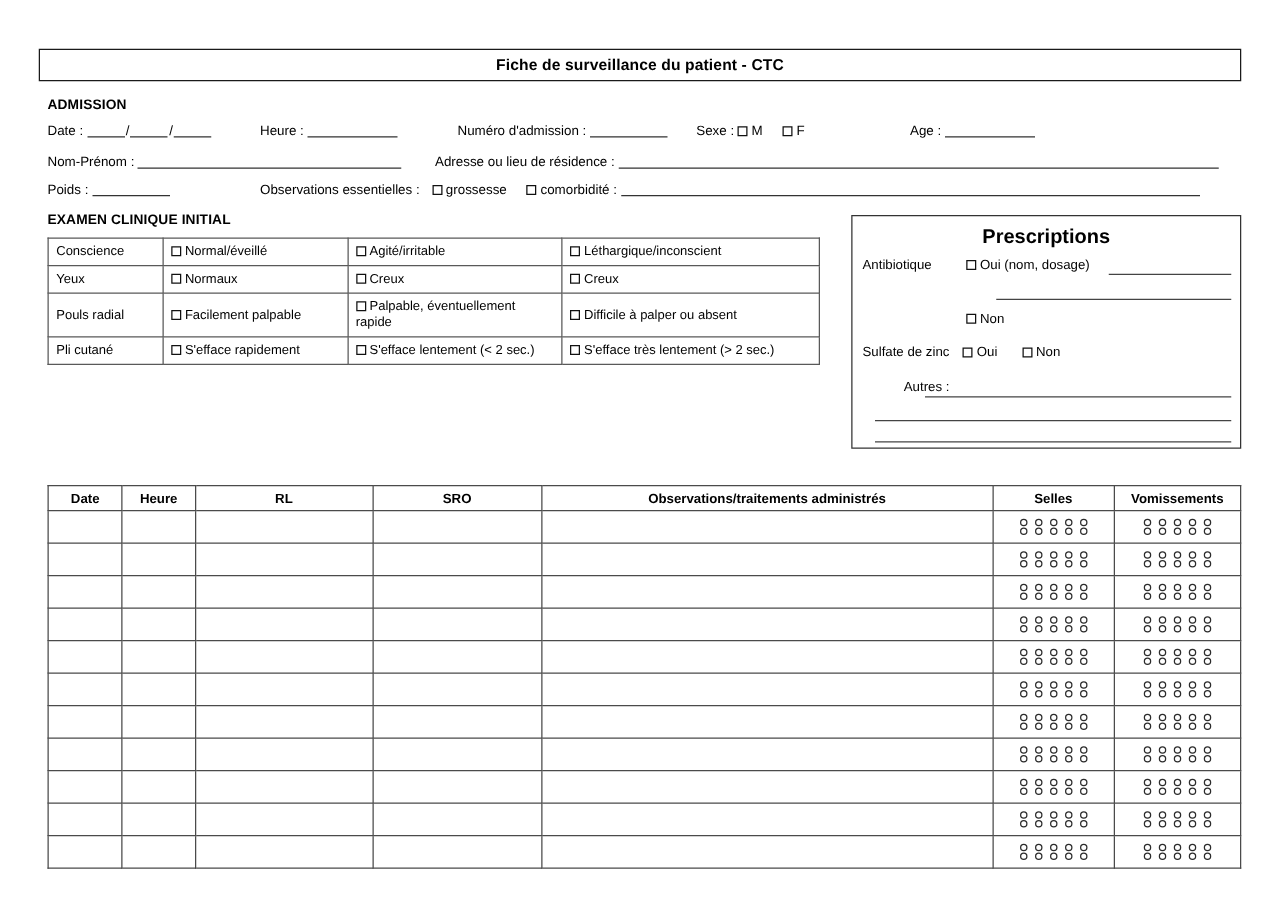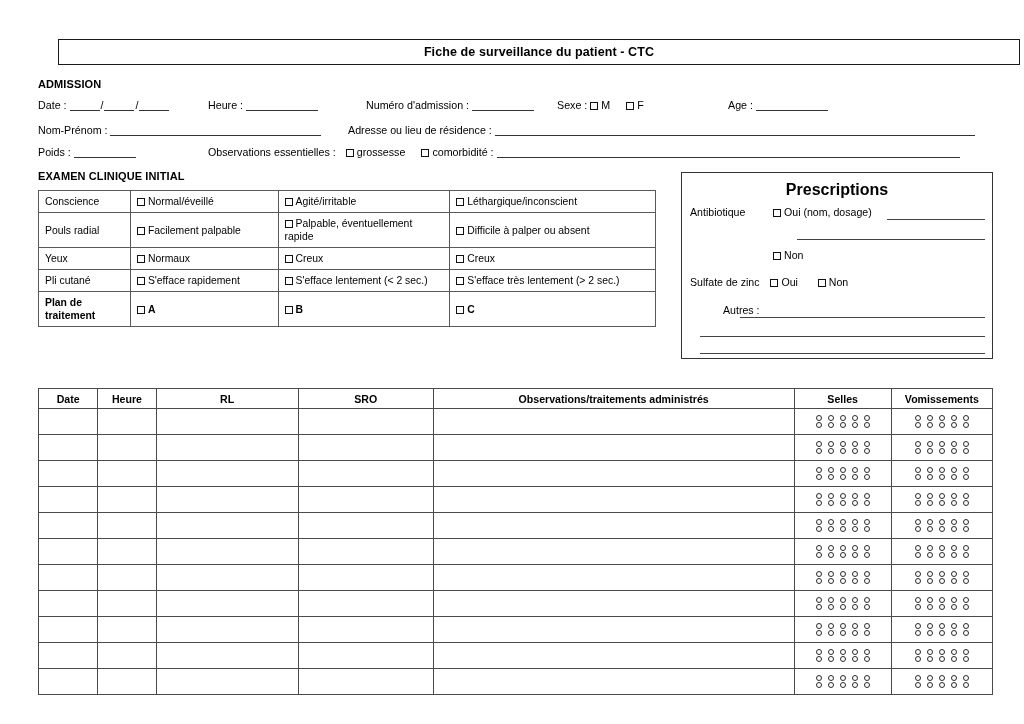--- a/index.html
+++ b/index.html
@@ -20,21 +20,21 @@
     padding: 0;
   }
 
   
   .title-box {
     position: absolute;
     left: 31px; top: 39px;
     width: 962px; height: 26px;
     border: 1.5px solid #1a1a1a;
     background: #ffffff;
-    display: flex; align-items: center; justify-content: center; margin-left: 27px;
+    display: flex; align-items: center; justify-content: center;
   }
   .title-text {
     font-size: 12.5px; font-weight: bold; letter-spacing: 0.1px;
   }
 
   
   .section-head {
     position: absolute;
     font-size: 11px; font-weight: bold; letter-spacing: 0.1px;
   }
@@ -204,42 +204,36 @@
 
   <table class="exam-table">
     <tbody>
       <tr>
         <td class="c0">Conscience</td>
         <td class="c1"><span class="cb"></span><span>Normal/éveillé</span></td>
         <td class="c2"><span class="cb"></span><span>Agité/irritable</span></td>
         <td class="c3"><span class="cb"></span><span>Léthargique/inconscient</span></td>
       </tr>
       <tr>
+        <td class="c0">Yeux</td>
+        <td class="c1"><span class="cb"></span><span>Normaux</span></td>
+        <td class="c2"><span class="cb"></span><span>Creux</span></td>
+        <td class="c3"><span class="cb"></span><span>Creux</span></td>
+      </tr>
+      <tr>
         <td class="c0">Pouls radial</td>
         <td class="c1"><span class="cb"></span><span>Facilement palpable</span></td>
         <td class="c2"><span class="cb"></span><span>Palpable, éventuellement rapide</span></td>
         <td class="c3"><span class="cb"></span><span>Difficile à palper ou absent</span></td>
       </tr>
       <tr>
-        <td class="c0">Yeux</td>
-        <td class="c1"><span class="cb"></span><span>Normaux</span></td>
-        <td class="c2"><span class="cb"></span><span>Creux</span></td>
-        <td class="c3"><span class="cb"></span><span>Creux</span></td>
-      </tr>
-      <tr>
         <td class="c0">Pli cutané</td>
         <td class="c1"><span class="cb"></span><span>S'efface rapidement</span></td>
         <td class="c2"><span class="cb"></span><span>S'efface lentement (&lt; 2 sec.)</span></td>
         <td class="c3"><span class="cb"></span><span>S'efface très lentement (&gt; 2 sec.)</span></td>
-      </tr>
-      <tr class="bold">
-        <td class="c0 rowlabel-bold" style="height:30px;">Plan de traitement</td>
-        <td class="c1"><span class="cb"></span><span>A</span></td>
-        <td class="c2"><span class="cb"></span><span>B</span></td>
-        <td class="c3"><span class="cb"></span><span>C</span></td>
       </tr>
     </tbody>
   </table>
 
   <div class="presc-box">
     <div class="presc-title">Prescriptions</div>
 
     <div class="presc-row" style="left:8px; top:33px;">Antibiotique</div>
     <div class="presc-row" style="left:91px; top:33px;">
       <span class="cb"></span><span>Oui (nom, dosage)</span>

